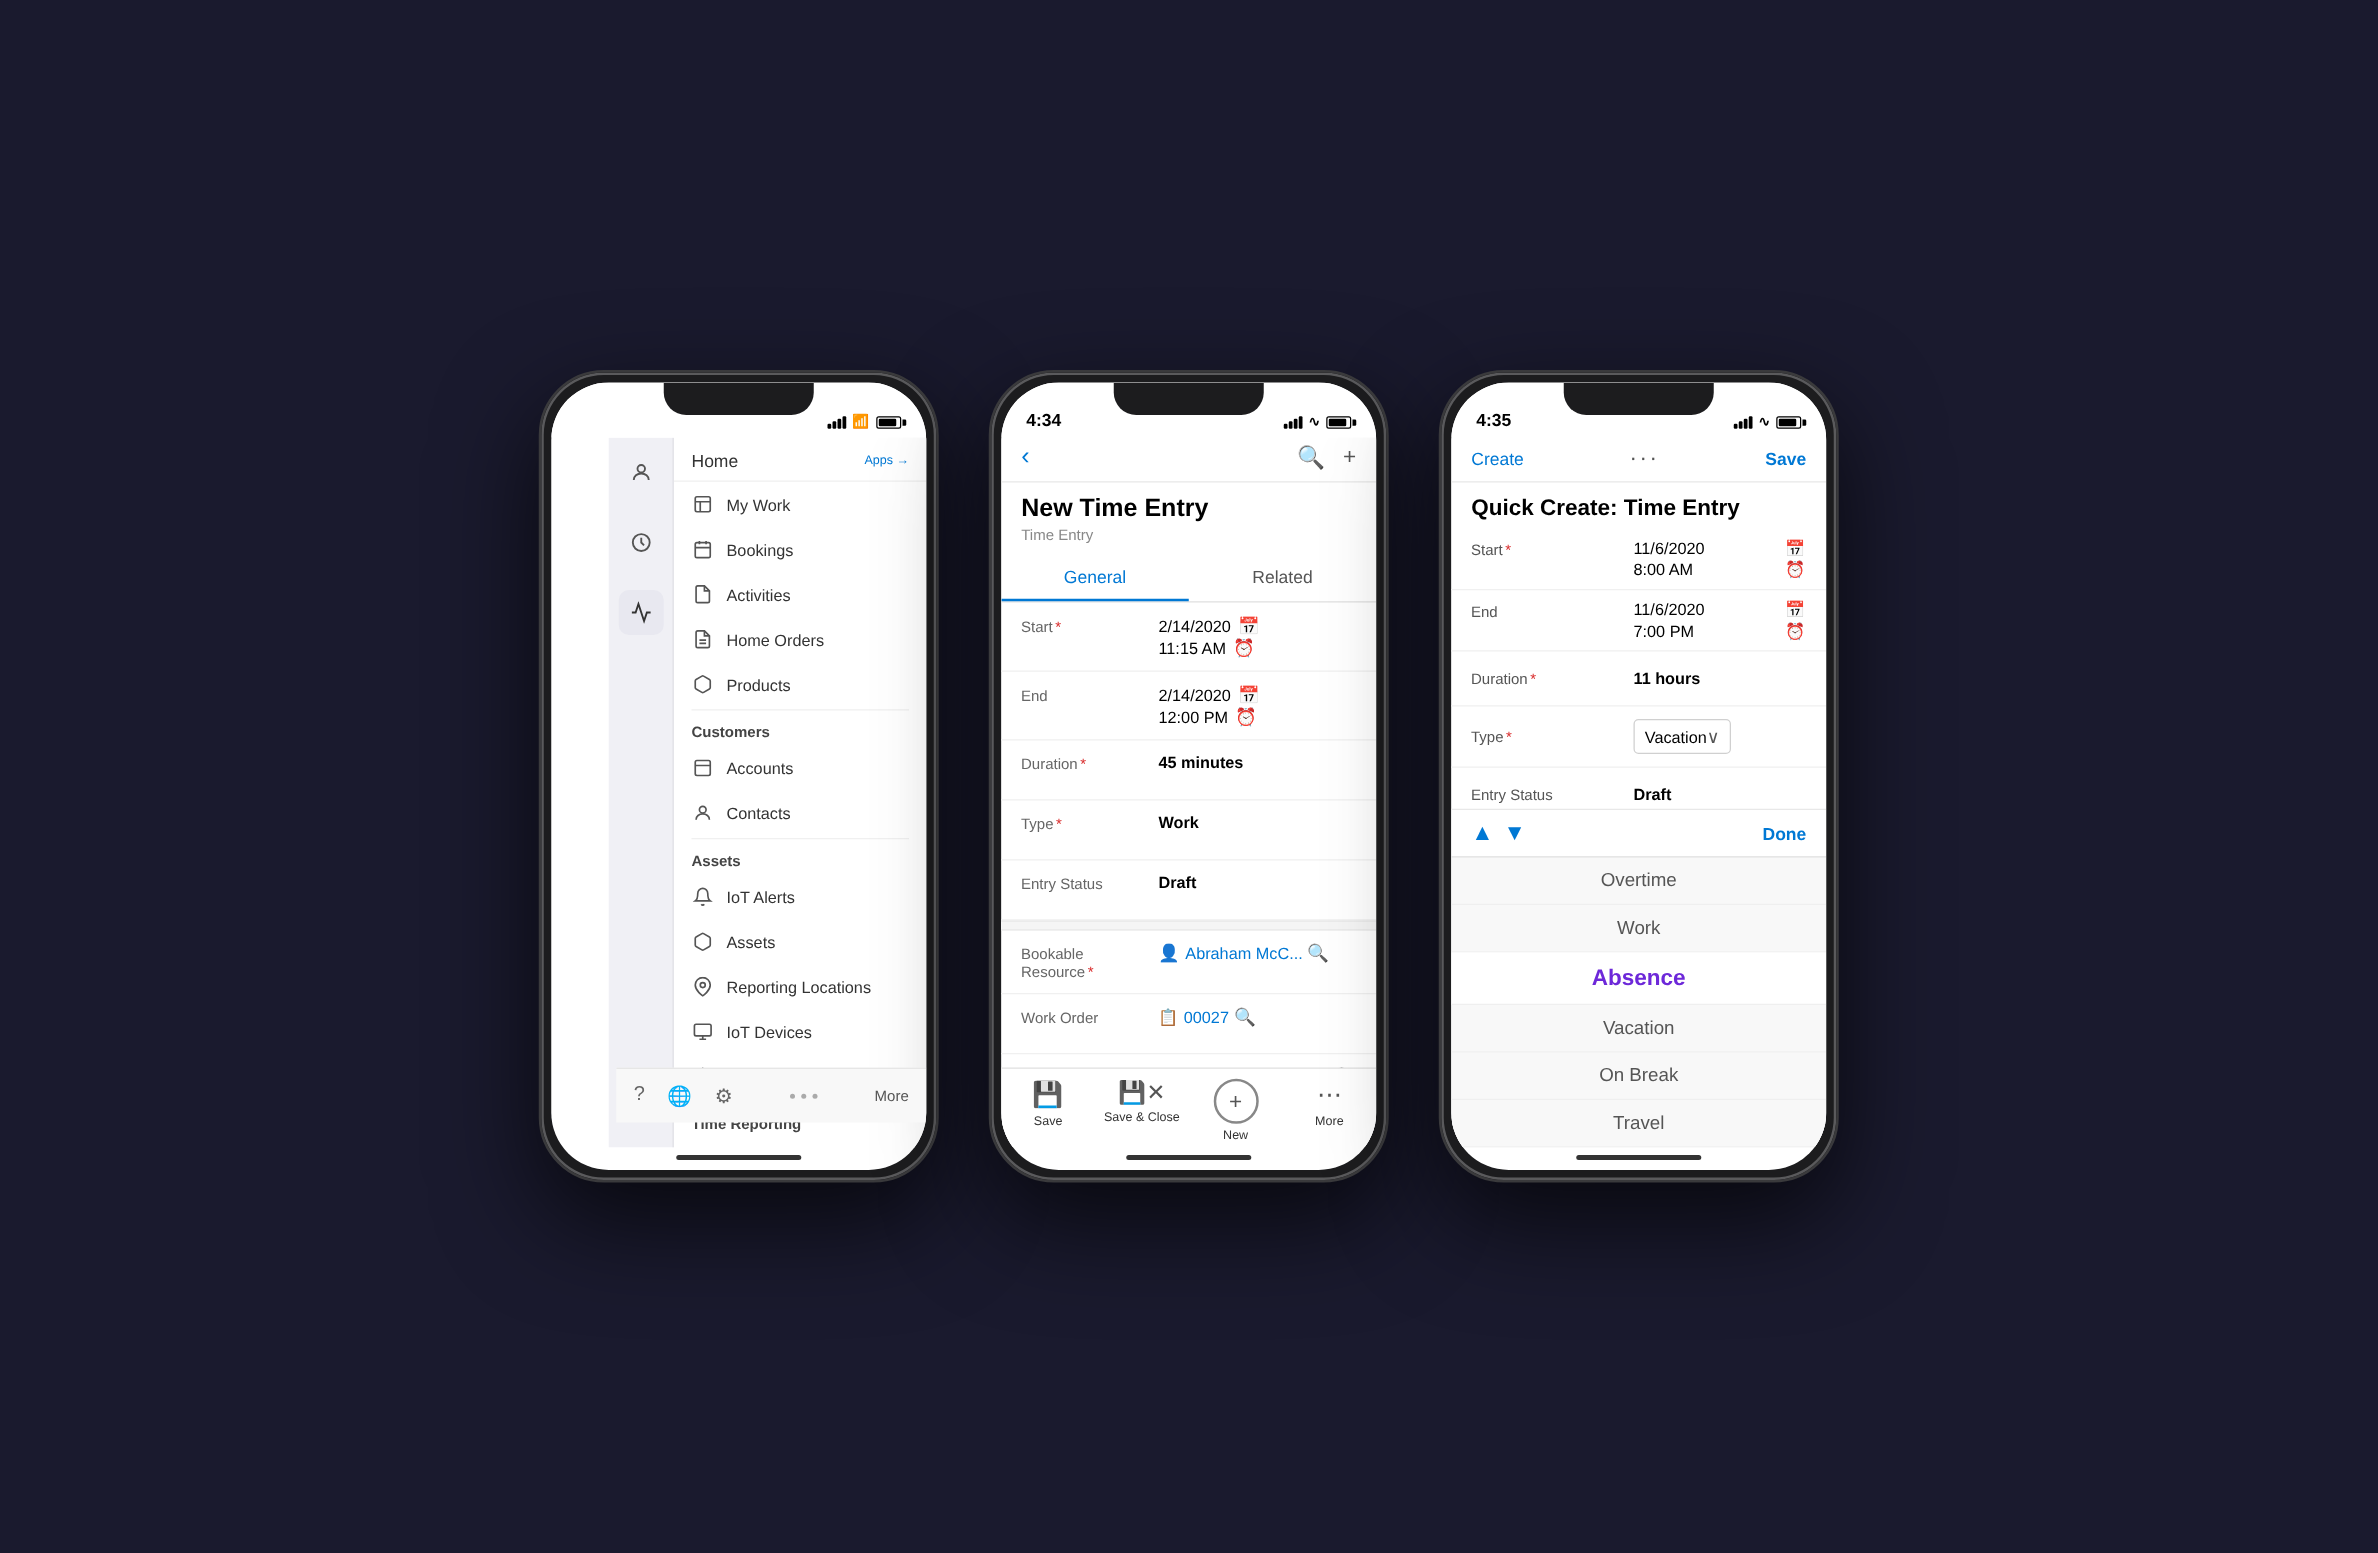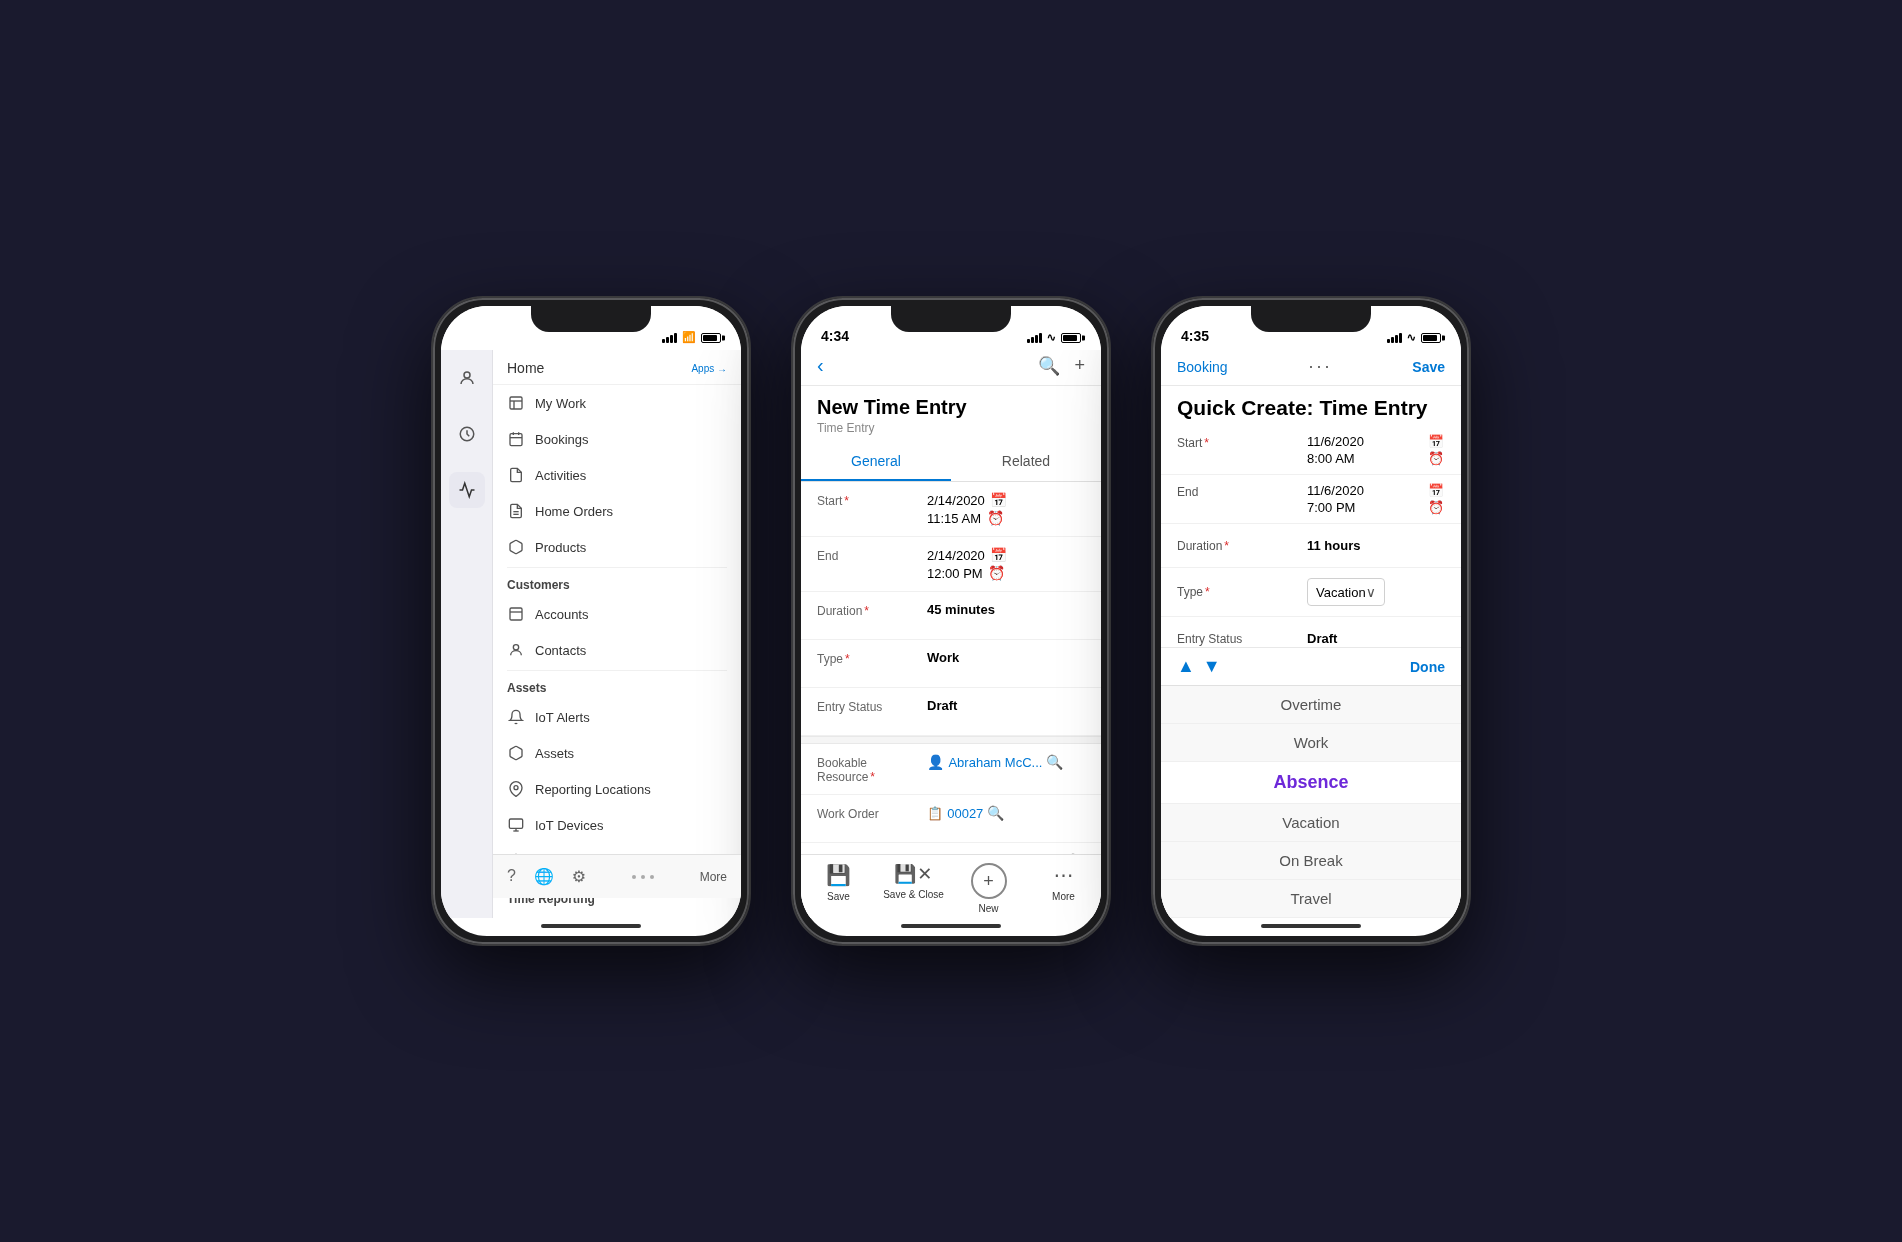--- a/index.html
+++ b/index.html
@@ -88,20 +88,21 @@
     .screen {
       flex: 1;
       overflow: hidden;
       position: relative;
     }
 
     
     .nav-screen {
       display: flex;
       height: 100%;
+      margin-left: 46px;
     }
 
     .nav-sidebar-icons {
       width: 52px;
       background: #f0f0f5;
       display: flex;
       flex-direction: column;
       align-items: center;
       padding-top: 10px;
       gap: 20px;
@@ -391,21 +392,21 @@
     }
 
     .quick-header-save {
       font-size: 14px;
       color: #0078d4;
       font-weight: 700;
       cursor: pointer;
     }
 
     .quick-title {
-      font-size: 21px;
+      font-size: 18px;
       font-weight: 700;
       padding: 10px 16px 6px;
       color: #000;
     }
 
     .quick-fields {
       flex: 1;
       overflow-y: auto;
     }
 
@@ -942,21 +943,21 @@
         <div class="battery-icon">
           <div class="battery-fill"></div>
         </div>
       </div>
     </div>
 
     <div class="screen">
       <div class="quick-screen">
 
         <div class="quick-header">
-          <span class="quick-header-discard">Booking</span>
+          <span class="quick-header-discard">Create</span>
           <span class="quick-header-dots">···</span>
           <span class="quick-header-save">Save</span>
         </div>
 
         <div class="quick-title">Quick Create: Time Entry</div>
 
         <div class="quick-fields">
 
           <div class="quick-field" style="flex-direction:row; align-items:flex-start; padding: 8px 16px;">
             <div class="quick-field-label" style="padding-top:2px;">

